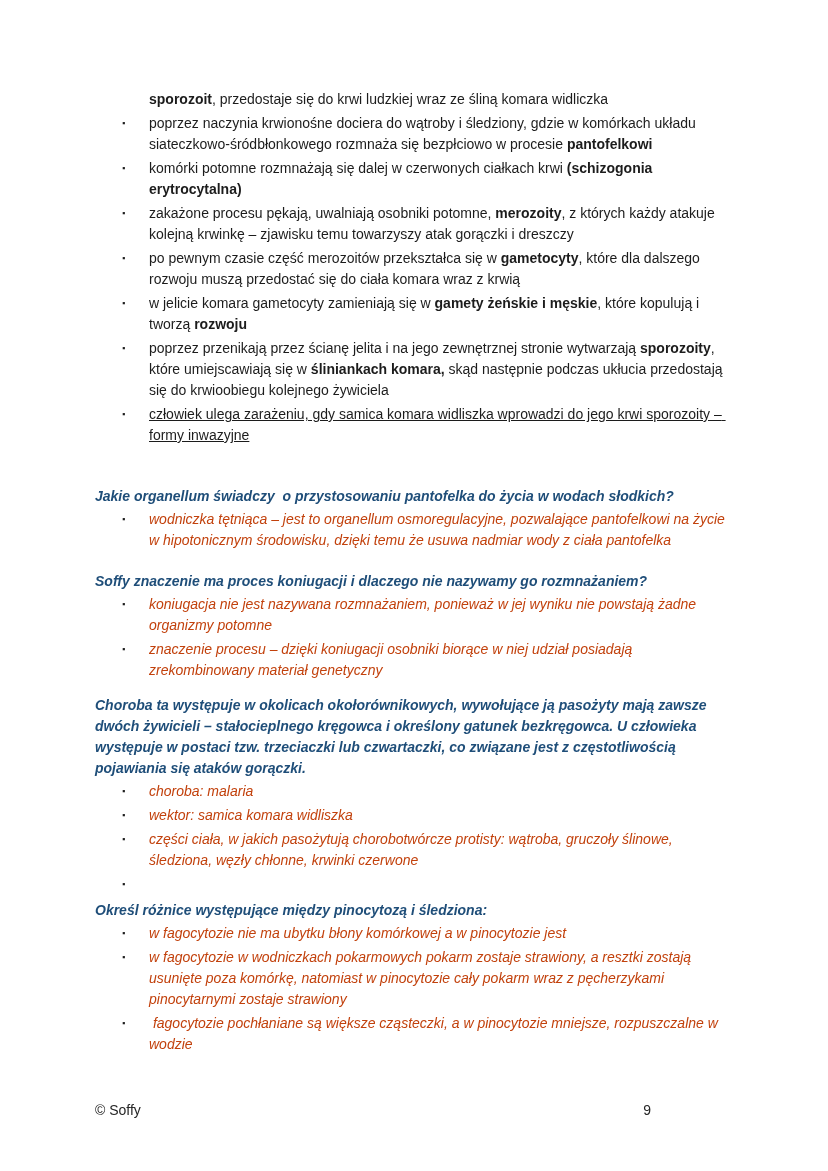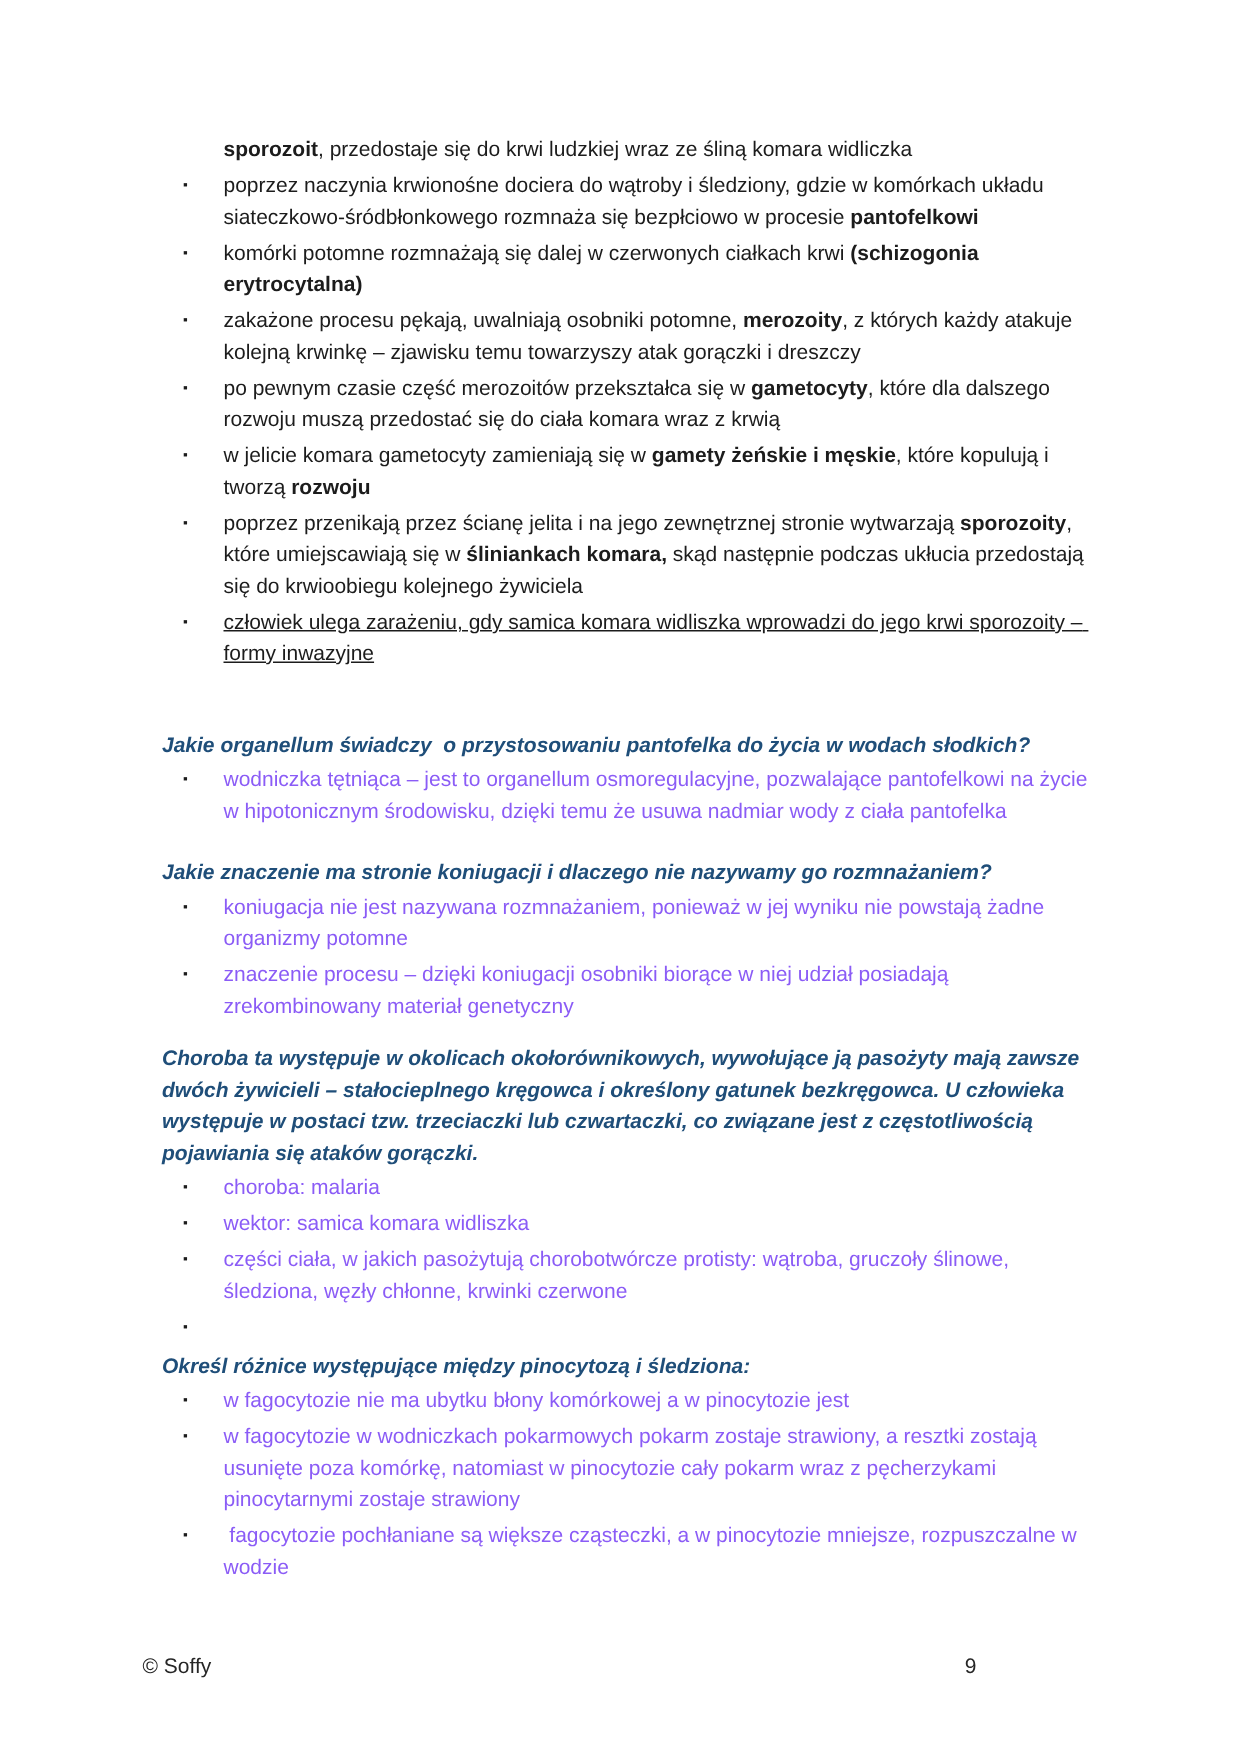--- a/index.html
+++ b/index.html
@@ -27,42 +27,43 @@
   section.sec { margin: 0; }
   section.sec:nth-of-type(2) { margin-top: 40px; }
   section.sec:nth-of-type(3) { margin-top: 20px; }
   section.sec:nth-of-type(4) { margin-top: 14px; }
   section.sec:nth-of-type(5) { margin-top: 5px; }
 
   .heading, .intro {
     font-weight: bold;
     font-style: italic;
     color: #1f4e79;
-    margin: 0 0 2px 13px;
+    margin: 0 0 2px 0;
     white-space: pre-wrap;
   }
   .row {
     display: flex;
     margin-bottom: 3px;
   }
   .bullet {
     flex: 0 0 54px;
     box-sizing: border-box;
     padding-left: 27px;
     font-size: 9px;
     line-height: 21px;
     color: #1c1c1c;
   }
   .item-text {
     flex: 1 1 auto;
     white-space: pre-wrap;
     min-height: 21px;
   }
   .sec-qa .item-text {
-    color: #8b5cf6;
+    font-style: italic;
+    color: #c2410c;
   }
   .run-b { font-weight: bold; }
   .run-u { text-decoration: underline; }
 
   .footer {
     position: absolute;
     left: 95px;
     right: 97px;
     top: 1100px;
     display: flex;
@@ -111,21 +112,21 @@
         </div>
       </section>
       <section class="sec sec-qa">
         <p class="heading">Jakie organellum świadczy  o przystosowaniu pantofelka do życia w wodach słodkich?</p>
         <div class="row">
           <span class="bullet">▪</span>
           <div class="item-text"><span class="run">wodniczka tętniąca – jest to organellum osmoregulacyjne, pozwalające pantofelkowi na życie w hipotonicznym środowisku, dzięki temu że usuwa nadmiar wody z ciała pantofelka</span></div>
         </div>
       </section>
       <section class="sec sec-qa">
-        <p class="heading">Jakie znaczenie ma stronie koniugacji i dlaczego nie nazywamy go rozmnażaniem?</p>
+        <p class="heading">Soffy znaczenie ma proces koniugacji i dlaczego nie nazywamy go rozmnażaniem?</p>
         <div class="row">
           <span class="bullet">▪</span>
           <div class="item-text"><span class="run">koniugacja nie jest nazywana rozmnażaniem, ponieważ w jej wyniku nie powstają żadne organizmy potomne</span></div>
         </div>
         <div class="row">
           <span class="bullet">▪</span>
           <div class="item-text"><span class="run">znaczenie procesu – dzięki koniugacji osobniki biorące w niej udział posiadają zrekombinowany materiał genetyczny</span></div>
         </div>
       </section>
       <section class="sec sec-qa">

